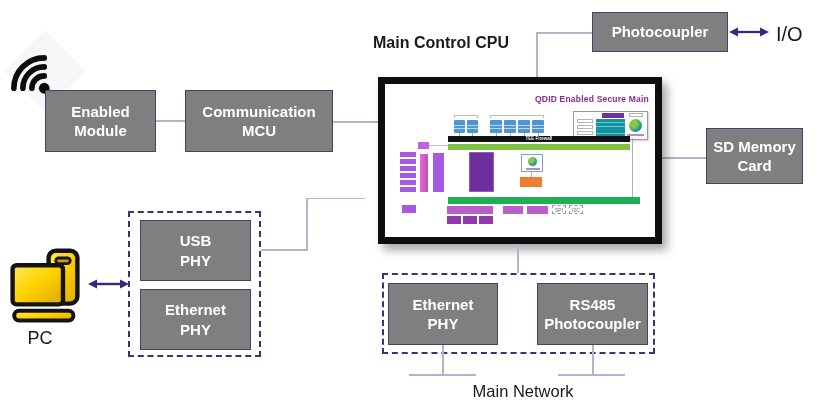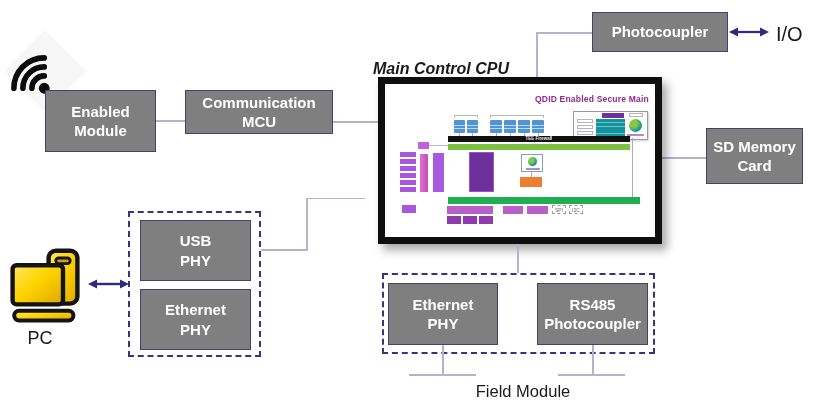--- a/index.html
+++ b/index.html
@@ -62,27 +62,27 @@
     </g>
     <circle cx="34" cy="34" r="4.8" fill="#0c0c0c"></circle>
   </svg>
 </div>
 
 <div class="gbox" style="left:45px;top:90px;width:111px;height:62px;">
   <span>Enabled
 Module</span>
 </div>
 <div class="line" style="left:156px;top:120px;width:29px;height:1.5px;"></div>
-<div class="gbox" style="left:185px;top:90px;width:148px;height:44px;">
+<div class="gbox" style="left:185px;top:90px;width:148px;height:62px;">
   <span>Communication
 MCU</span>
 </div>
 <div class="line" style="left:333px;top:121px;width:45px;height:1.5px;"></div>
 
-<div class="plain-label" style="left:373px;top:60px;font-size:16px;font-weight:bold;font-style:italic;">Main Control CPU</div>
+<div class="plain-label" style="left:373px;top:34px;font-size:16px;font-weight:bold;">Main Control CPU</div>
 
 <div class="line" style="left:536px;top:32px;width:1.5px;height:46px;"></div>
 <div class="line" style="left:536px;top:32px;width:56px;height:1.5px;"></div>
 <div class="gbox" style="left:592px;top:12px;width:136px;height:40px;">
   <span>Photocoupler</span>
 </div>
 <div class="abs" style="left:729px;top:24px;">
   <svg width="40" height="16" viewBox="0 0 40 16">
     <line x1="7" y1="8" x2="33" y2="8" stroke="#2e2b80" stroke-width="2.2"></line>
     <polygon points="0,8 9,3.5 9,12.5" fill="#2e2b80"></polygon>
@@ -210,13 +210,13 @@
 </div>
 <div class="gbox" style="left:537px;top:283px;width:111px;height:62px;">
   <span>RS485
 Photocoupler</span>
 </div>
 
 <div class="line" style="left:442px;top:345px;width:1.5px;height:30px;"></div>
 <div class="line" style="left:409px;top:374px;width:67px;height:2px;"></div>
 <div class="line" style="left:592px;top:345px;width:1.5px;height:30px;"></div>
 <div class="line" style="left:558px;top:374px;width:67px;height:2px;"></div>
-<div class="plain-label" style="left:423px;top:382px;width:200px;text-align:center;font-size:16.5px;">Field Module</div>
+<div class="plain-label" style="left:423px;top:382px;width:200px;text-align:center;font-size:16.5px;">Main Network</div>
 
 </body></html>

